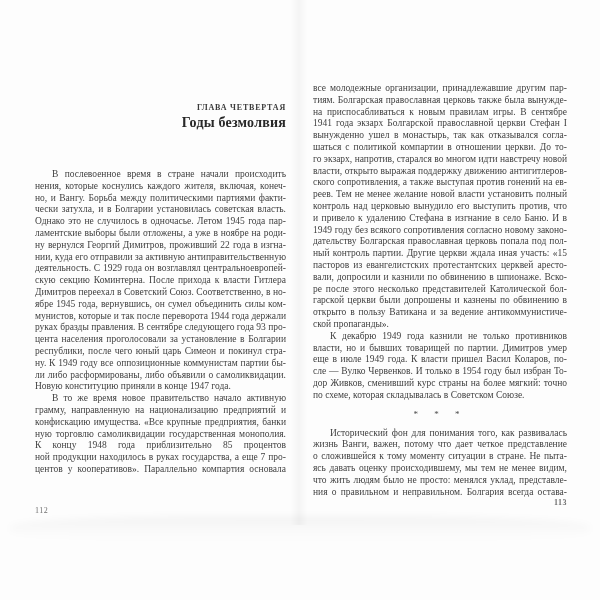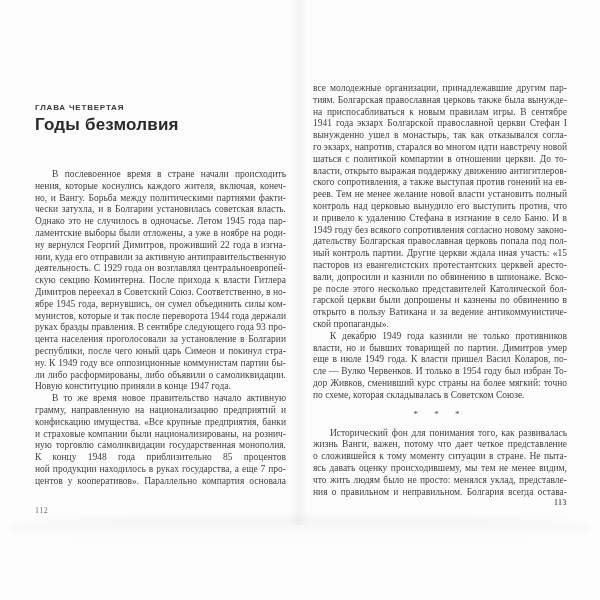--- a/index.html
+++ b/index.html
@@ -21,31 +21,31 @@
   }
   
   .bottom-shadow {
     position: absolute; left: 10px; top: 516px; width: 580px; height: 26px;
     background: linear-gradient(to bottom, rgba(0,0,0,0.045) 0%, rgba(0,0,0,0.012) 55%, rgba(0,0,0,0) 100%);
     filter: blur(3px);
     border-radius: 40%;
   }
   .heading {
     position: absolute; left: 35px; top: 103px; width: 251px;
-    text-align: left;
-    font-family: Liberation Sans, sans-serif;
+    text-align: right;
+    font-family: Liberation Serif, serif;
     color: #2e2e2e;
   }
   .kicker {
     font-size: 8px; font-weight: 700; letter-spacing: 0.8px;
     color: #3a3a3a;
     margin-bottom: 3px;
   }
   .title {
-    font-size: 17px; font-weight: 700; letter-spacing: 0.2px;
+    font-size: 14px; font-weight: 700; letter-spacing: 0.2px;
     color: #282828;
   }
   .body-block {
     position: absolute;
     color: #3f3f3f;
     font-size: 9.5px;
   }
   #left-body  { left: 35px;  top: 169px; width: 251px; }
   #right-body { left: 313px; top: 83px;  width: 254px; }
   .line {
@@ -105,38 +105,37 @@
         <div class="line">мунистов, которые и так после переворота 1944 года держали в</div>
         <div class="line">руках бразды правления. В сентябре следующего года 93 про-</div>
         <div class="line">цента населения проголосовали за установление в Болгарии</div>
         <div class="line">республики, после чего юный царь Симеон и покинул стра-</div>
         <div class="line">ну. К 1949 году все оппозиционные коммунистам партии бы-</div>
         <div class="line">ли либо расформированы, либо объявили о самоликвидации.</div>
         <div class="line lastline">Новую конституцию приняли в конце 1947 года.</div>
         <div class="line indent">В то же время новое правительство начало активную про-</div>
         <div class="line">грамму, направленную на национализацию предприятий и</div>
         <div class="line">конфискацию имущества. «Все крупные предприятия, банки</div>
-        <div class="line">и страховые компании были национализированы, на рознич-</div>
         <div class="line">ную торговлю самоликвидации государственная монополия.</div>
         <div class="line">К концу 1948 года приблизительно 85 процентов промышлен-</div>
         <div class="line">ной продукции находилось в руках государства, а еще 7 про-</div>
         <div class="line">центов у кооперативов». Параллельно компартия основала</div>
       </div>
     <div id="pagenum-left" class="pagenum">112</div>
   </div>
 
   <div>
     <div id="right-body" class="body-block">
         <div class="line">все молодежные организации, принадлежавшие другим пар-</div>
         <div class="line">тиям. Болгарская православная церковь также была вынужде-</div>
         <div class="line">на приспосабливаться к новым правилам игры. В сентябре</div>
         <div class="line">1941 года экзарх Болгарской православной церкви Стефан I</div>
         <div class="line">вынужденно ушел в монастырь, так как отказывался согла-</div>
+        <div class="line">шаться с политикой компартии в отношении церкви. До то-</div>
         <div class="line">го экзарх, напротив, старался во многом идти навстречу новой</div>
-        <div class="line">шаться с политикой компартии в отношении церкви. До то-</div>
         <div class="line">власти, открыто выражая поддержку движению антигитлеров-</div>
         <div class="line">ского сопротивления, а также выступая против гонений на ев-</div>
         <div class="line">реев. Тем не менее желание новой власти установить полный</div>
         <div class="line">контроль над церковью вынудило его выступить против, что</div>
         <div class="line">и привело к удалению Стефана в изгнание в село Баню. И в</div>
         <div class="line">1949 году без всякого сопротивления согласно новому законо-</div>
         <div class="line">дательству Болгарская православная церковь попала под пол-</div>
         <div class="line">ный контроль партии. Другие церкви ждала иная участь: «15</div>
         <div class="line">пасторов из евангелистских протестантских церквей аресто-</div>
         <div class="line">вали, допросили и казнили по обвинению в шпионаже. Вско-</div>

